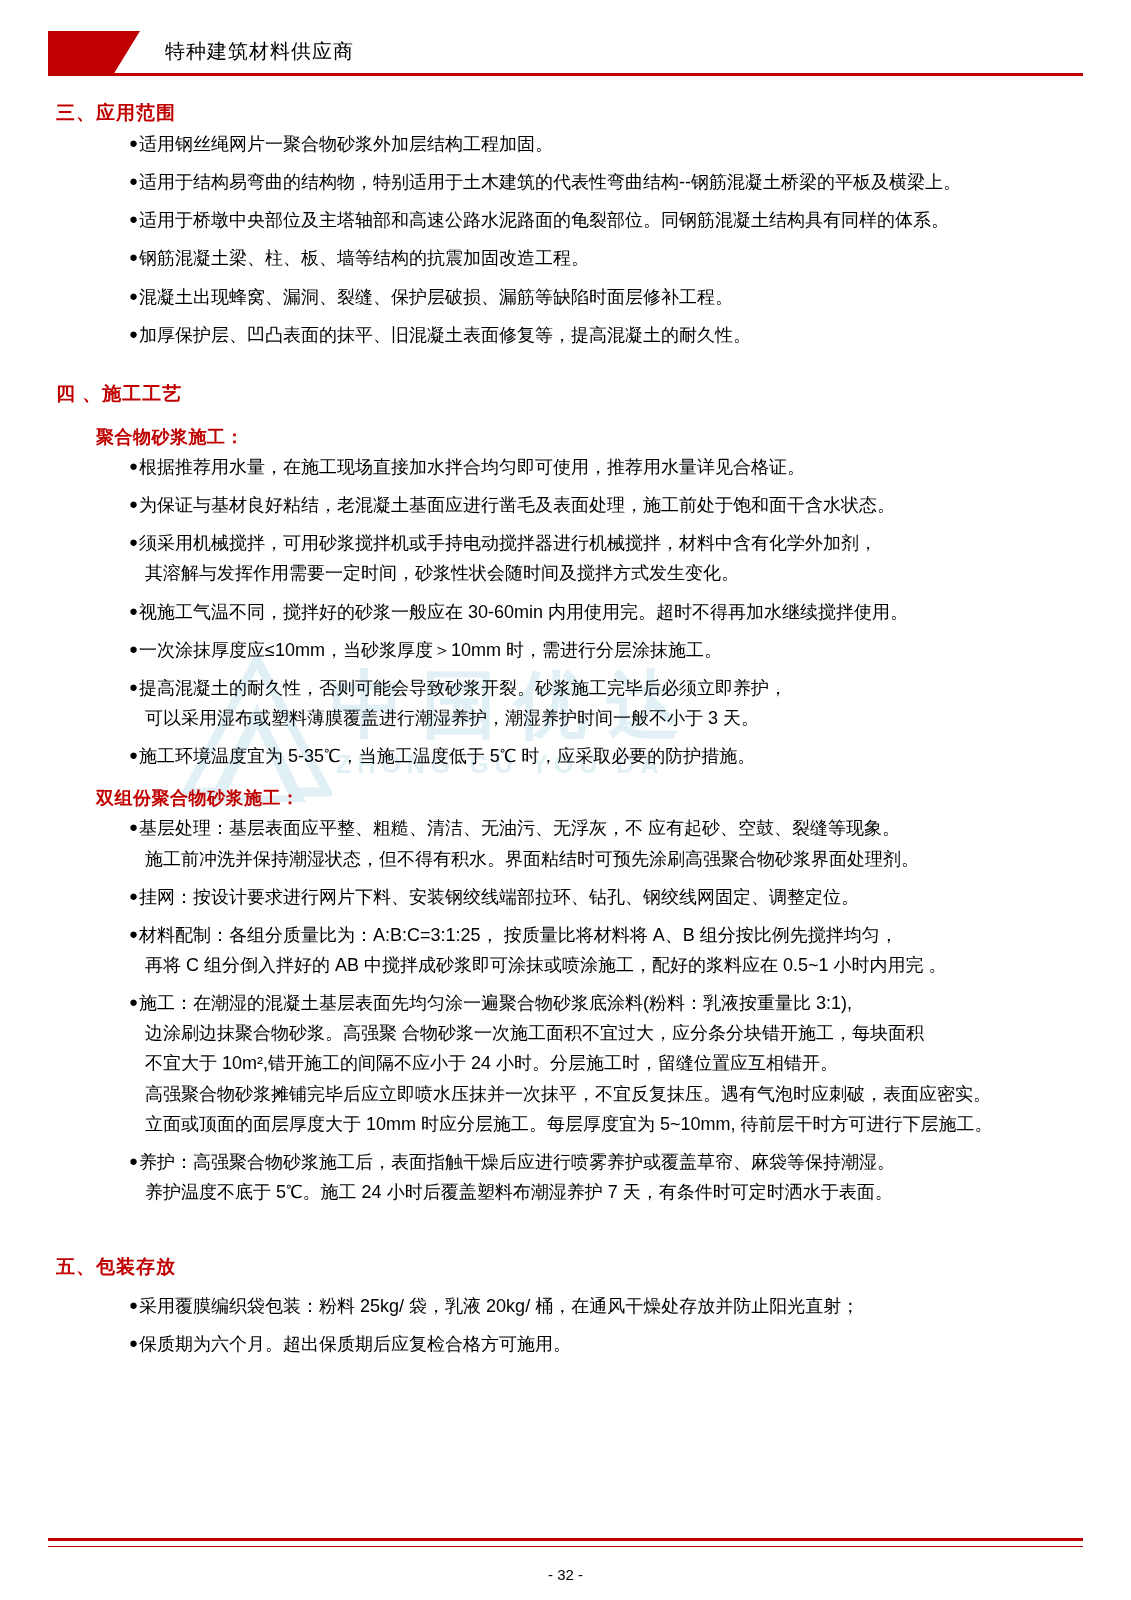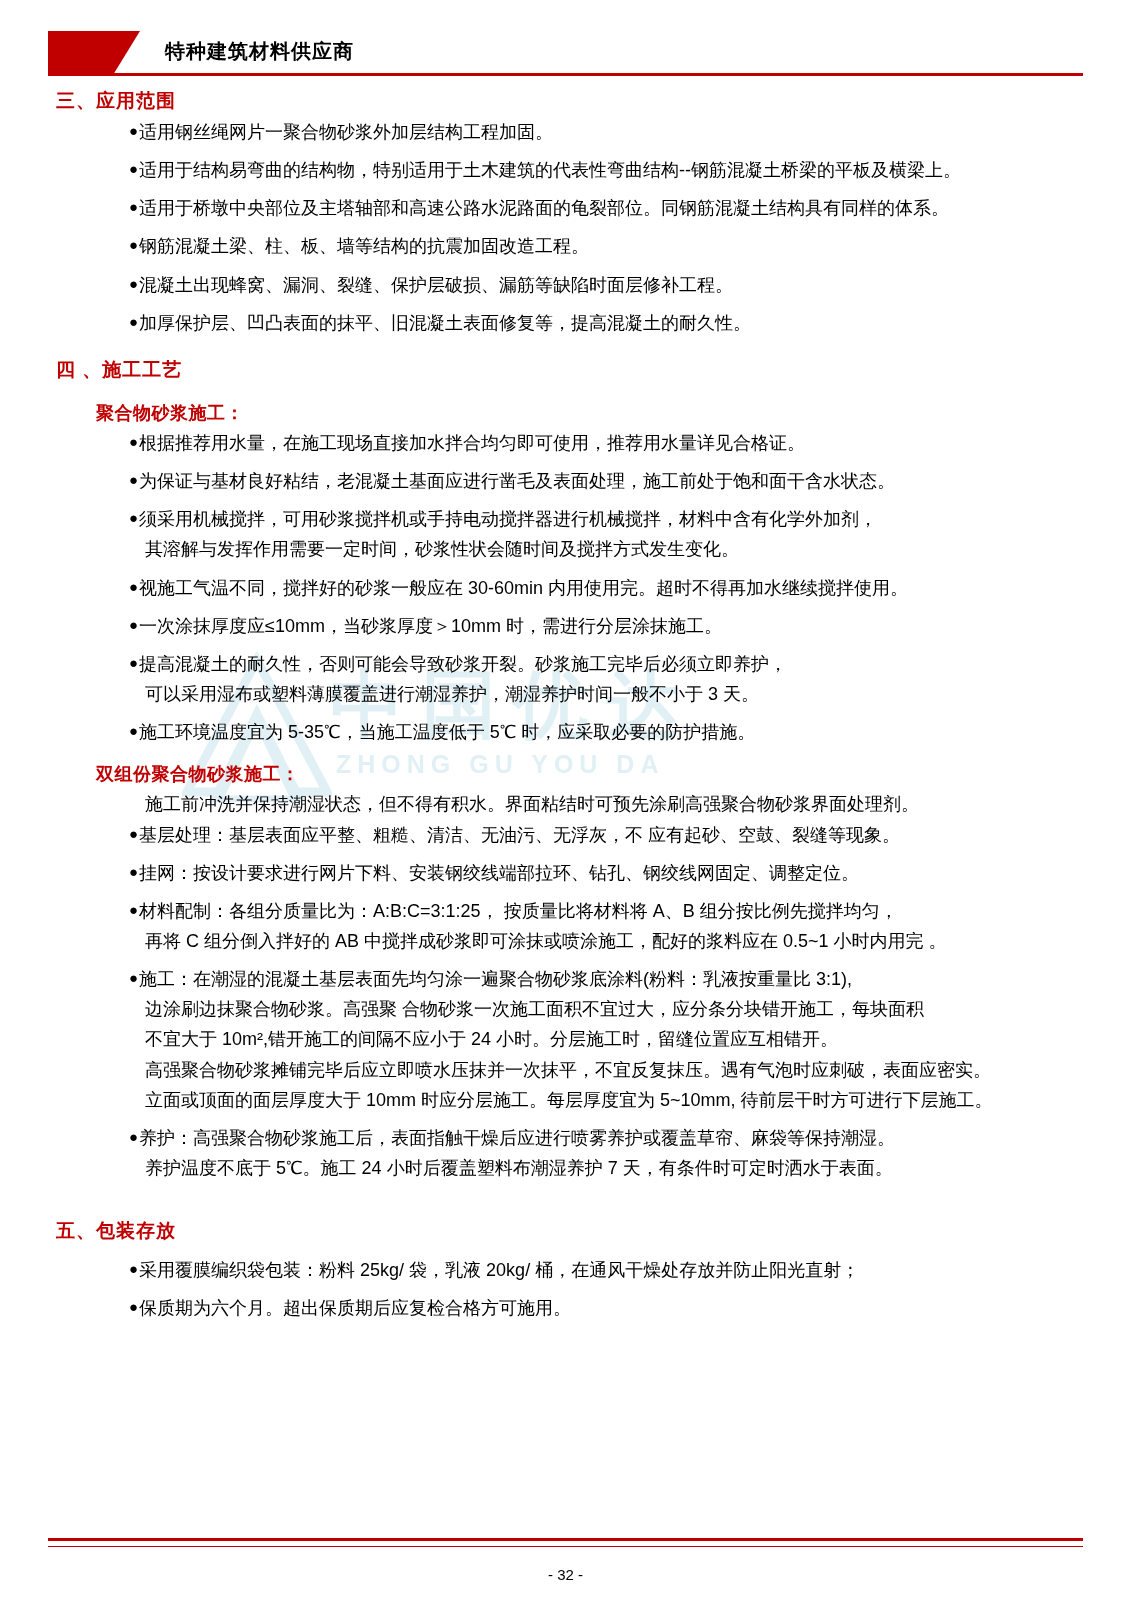--- a/index.html
+++ b/index.html
@@ -39,41 +39,41 @@
     width: 92px;
     height: 42px;
     background: #c00000;
     clip-path: polygon(0 0, 100% 0, 72% 100%, 0 100%);
   }
   .header-title {
     position: absolute;
     left: 165px;
     top: 38px;
     font-size: 20px;
-    font-weight: bold;
+    font-weight: normal;
     letter-spacing: 1px;
     color: #000000;
   }
 
   
   .page-body {
     position: absolute;
     left: 0;
     top: 88px;
     width: 1131px;
     height: 1380px;
   }
 
   
   .sec-heading {
     color: #c00000;
     font-weight: bold;
     font-size: 19px;
     letter-spacing: 1px;
-    margin: 0 0 4px 0;
+    margin: 12px 0 4px 0;
     padding-left: 56px;
   }
   .sub-heading {
     color: #c00000;
     font-weight: bold;
     font-size: 18px;
     letter-spacing: 0.5px;
     margin: 6px 0 4px 0;
     padding-left: 96px;
   }
@@ -236,22 +236,22 @@
   <p class="para bulleted block"><span class="bullet-dot">●</span><span>一次涂抹厚度应≤10mm，当砂浆厚度＞10mm 时，需进行分层涂抹施工。</span></p>
   <div class="gap-sm"></div>
   <p class="para bulleted block"><span class="bullet-dot">●</span><span>提高混凝土的耐久性，否则可能会导致砂浆开裂。砂浆施工完毕后必须立即养护，</span></p>
   <p class="para cont block">可以采用湿布或塑料薄膜覆盖进行潮湿养护，潮湿养护时间一般不小于 3 天。</p>
   <div class="gap-sm"></div>
   <p class="para bulleted block"><span class="bullet-dot">●</span><span>施工环境温度宜为 5-35℃，当施工温度低于 5℃ 时，应采取必要的防护措施。</span></p>
 
   <div class="gap-sm"></div>
   <div class="sub-heading">双组份聚合物砂浆施工：</div>
 
+  <p class="para bulleted block"><span class="bullet-dot">●</span><span>基层处理：基层表面应平整、粗糙、清洁、无油污、无浮灰，不 应有起砂、空鼓、裂缝等现象。</span></p>
   <p class="para cont block">施工前冲洗并保持潮湿状态，但不得有积水。界面粘结时可预先涂刷高强聚合物砂浆界面处理剂。</p>
-  <p class="para bulleted block"><span class="bullet-dot">●</span><span>基层处理：基层表面应平整、粗糙、清洁、无油污、无浮灰，不 应有起砂、空鼓、裂缝等现象。</span></p>
   <div class="gap-sm"></div>
   <p class="para bulleted block"><span class="bullet-dot">●</span><span>挂网：按设计要求进行网片下料、安装钢绞线端部拉环、钻孔、钢绞线网固定、调整定位。</span></p>
   <div class="gap-sm"></div>
   <p class="para bulleted block"><span class="bullet-dot">●</span><span>材料配制：各组分质量比为：A:B:C=3:1:25，  按质量比将材料将 A、B 组分按比例先搅拌均匀，</span></p>
   <p class="para cont block">再将 C 组分倒入拌好的 AB 中搅拌成砂浆即可涂抹或喷涂施工，配好的浆料应在 0.5~1 小时内用完 。</p>
   <div class="gap-sm"></div>
   <p class="para bulleted block"><span class="bullet-dot">●</span><span>施工：在潮湿的混凝土基层表面先均匀涂一遍聚合物砂浆底涂料(粉料：乳液按重量比 3:1),</span></p>
   <p class="para cont block">边涂刷边抹聚合物砂浆。高强聚  合物砂浆一次施工面积不宜过大，应分条分块错开施工，每块面积</p>
   <p class="para cont block">不宜大于 10m²,错开施工的间隔不应小于 24 小时。分层施工时，留缝位置应互相错开。</p>
   <p class="para cont block">高强聚合物砂浆摊铺完毕后应立即喷水压抹并一次抹平，不宜反复抹压。遇有气泡时应刺破，表面应密实。</p>

